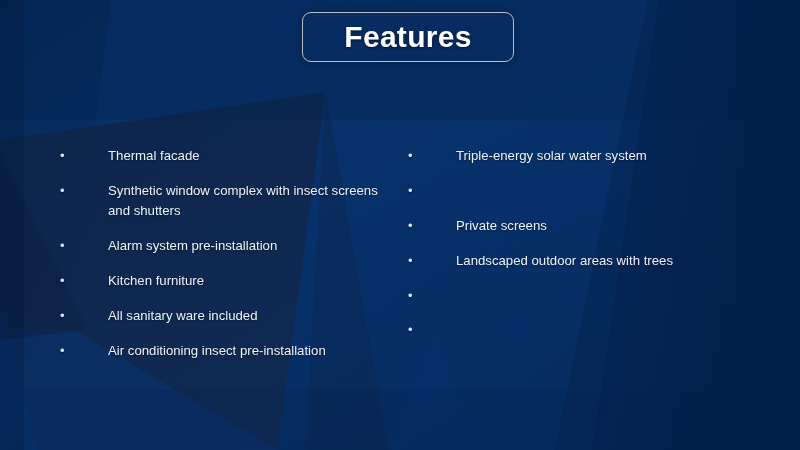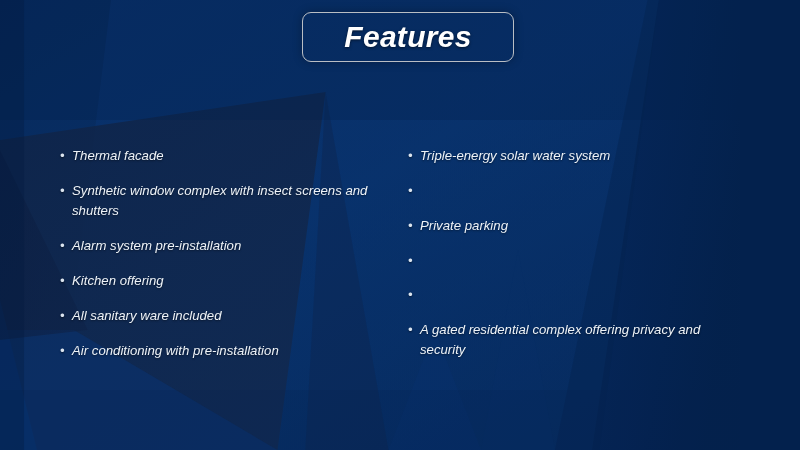--- a/index.html
+++ b/index.html
@@ -10,21 +10,20 @@
     background:#03214d;
   }
 
   .slide {
     position:relative;
     width:740px; height:450px;
     overflow:hidden;
     font-family:"Liberation Sans", sans-serif;
     background:
       linear-gradient(118deg, #072a5e 0%, #062a5f 38%, #08306c 62%, #06295c 100%);
-    font-style: italic;
   }
 
   
   .bg-layer { position:absolute; inset:0; pointer-events:none; }
   .bg-layer svg { width:100%; height:100%; display:block; }
 
   
   .title-box {
     position:absolute;
     left:302px; top:12px;
@@ -72,20 +71,21 @@
     flex:0 0 12px;
     width:12px;
     color:#dbe4ee;
     font-size:13px;
     line-height:1.55;
     text-align:left;
   }
   .bullet-text {
     flex:1 1 auto;
     max-width:300px;
+    margin-left:36px;
   }
   .col-right .bullet-text { max-width:302px; }
 </style>
 </head>
 <body>
 
 <div class="slide">
 
   <div class="bg-layer">
     <svg viewBox="0 0 800 450" preserveAspectRatio="none">
@@ -160,54 +160,54 @@
         <li class="bullet-item">
           <span class="bullet-dot">•</span>
           <span class="bullet-text">Synthetic window complex with insect screens and shutters</span>
         </li>
         <li class="bullet-item">
           <span class="bullet-dot">•</span>
           <span class="bullet-text">Alarm system pre-installation</span>
         </li>
         <li class="bullet-item">
           <span class="bullet-dot">•</span>
-          <span class="bullet-text">Kitchen offering</span>
+          <span class="bullet-text">Kitchen furniture</span>
         </li>
         <li class="bullet-item">
           <span class="bullet-dot">•</span>
           <span class="bullet-text">All sanitary ware included</span>
         </li>
         <li class="bullet-item">
           <span class="bullet-dot">•</span>
-          <span class="bullet-text">Air conditioning with pre-installation</span>
+          <span class="bullet-text">Air conditioning insect pre-installation</span>
         </li>
       </ul>
     </div>
 
     <div class="col col-right">
       <ul class="bullet-list">
         <li class="bullet-item">
           <span class="bullet-dot">•</span>
           <span class="bullet-text">Triple-energy solar water system</span>
         </li>
         <li class="bullet-item">
           <span class="bullet-dot">•</span>
         </li>
         <li class="bullet-item">
           <span class="bullet-dot">•</span>
-          <span class="bullet-text">Private parking</span>
-        </li>
-        <li class="bullet-item">
-          <span class="bullet-dot">•</span>
-        </li>
-        <li class="bullet-item">
-          <span class="bullet-dot">•</span>
-        </li>
-        <li class="bullet-item">
-          <span class="bullet-dot">•</span>
-          <span class="bullet-text">A gated residential complex offering privacy and security</span>
+          <span class="bullet-text">Private screens</span>
+        </li>
+        <li class="bullet-item">
+          <span class="bullet-dot">•</span>
+          <span class="bullet-text">Landscaped outdoor areas with trees</span>
+        </li>
+        <li class="bullet-item">
+          <span class="bullet-dot">•</span>
+        </li>
+        <li class="bullet-item">
+          <span class="bullet-dot">•</span>
         </li>
       </ul>
     </div>
 
   </div>
 
 </div>
 
 </body></html>

